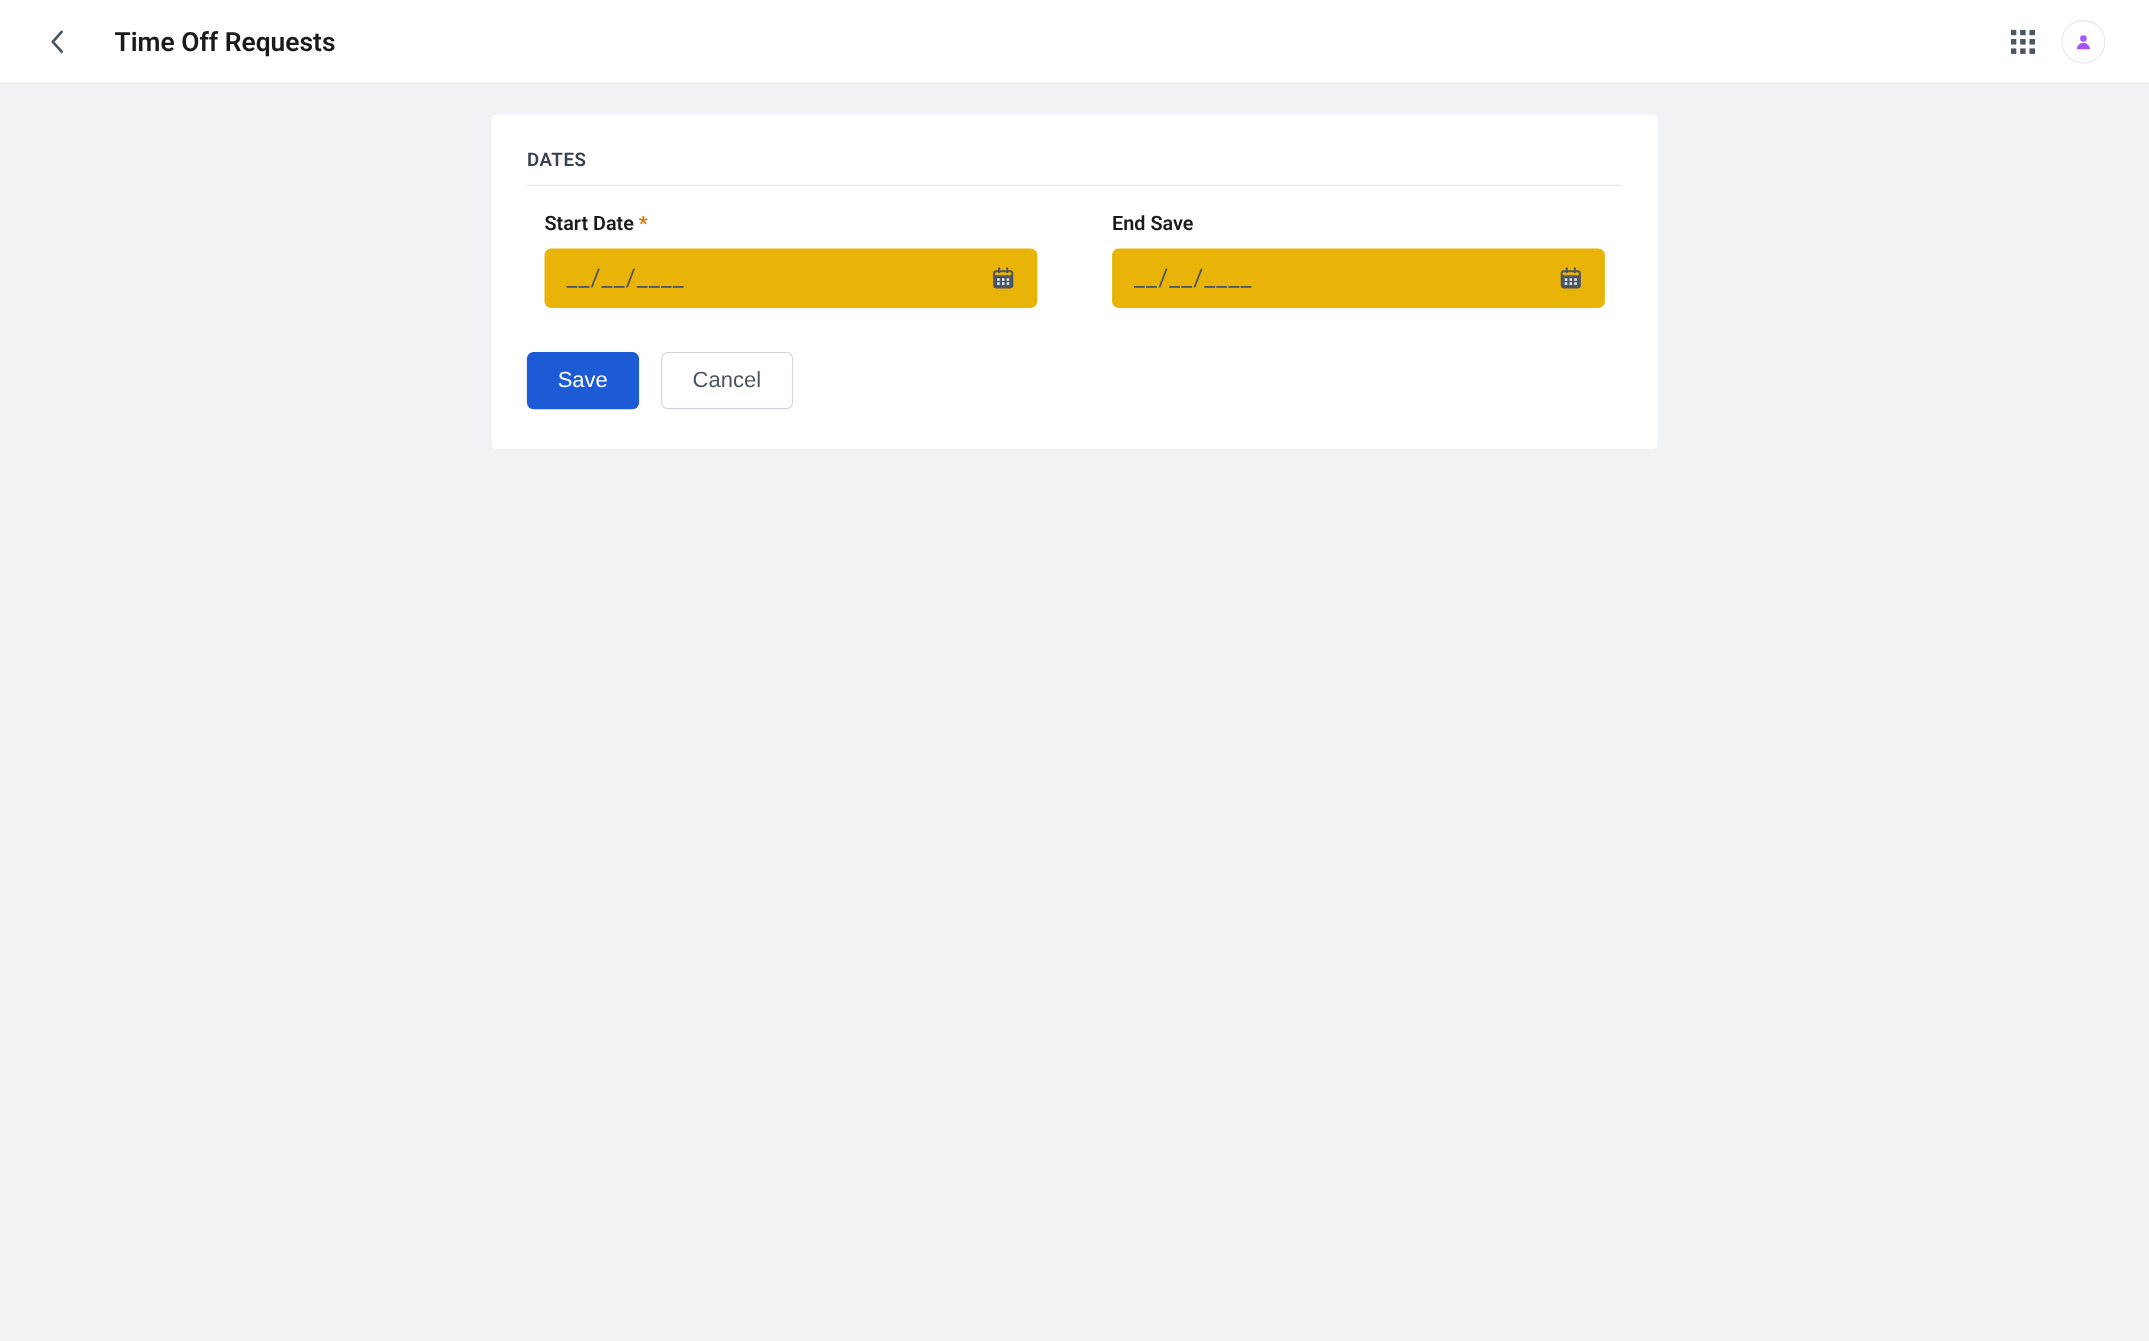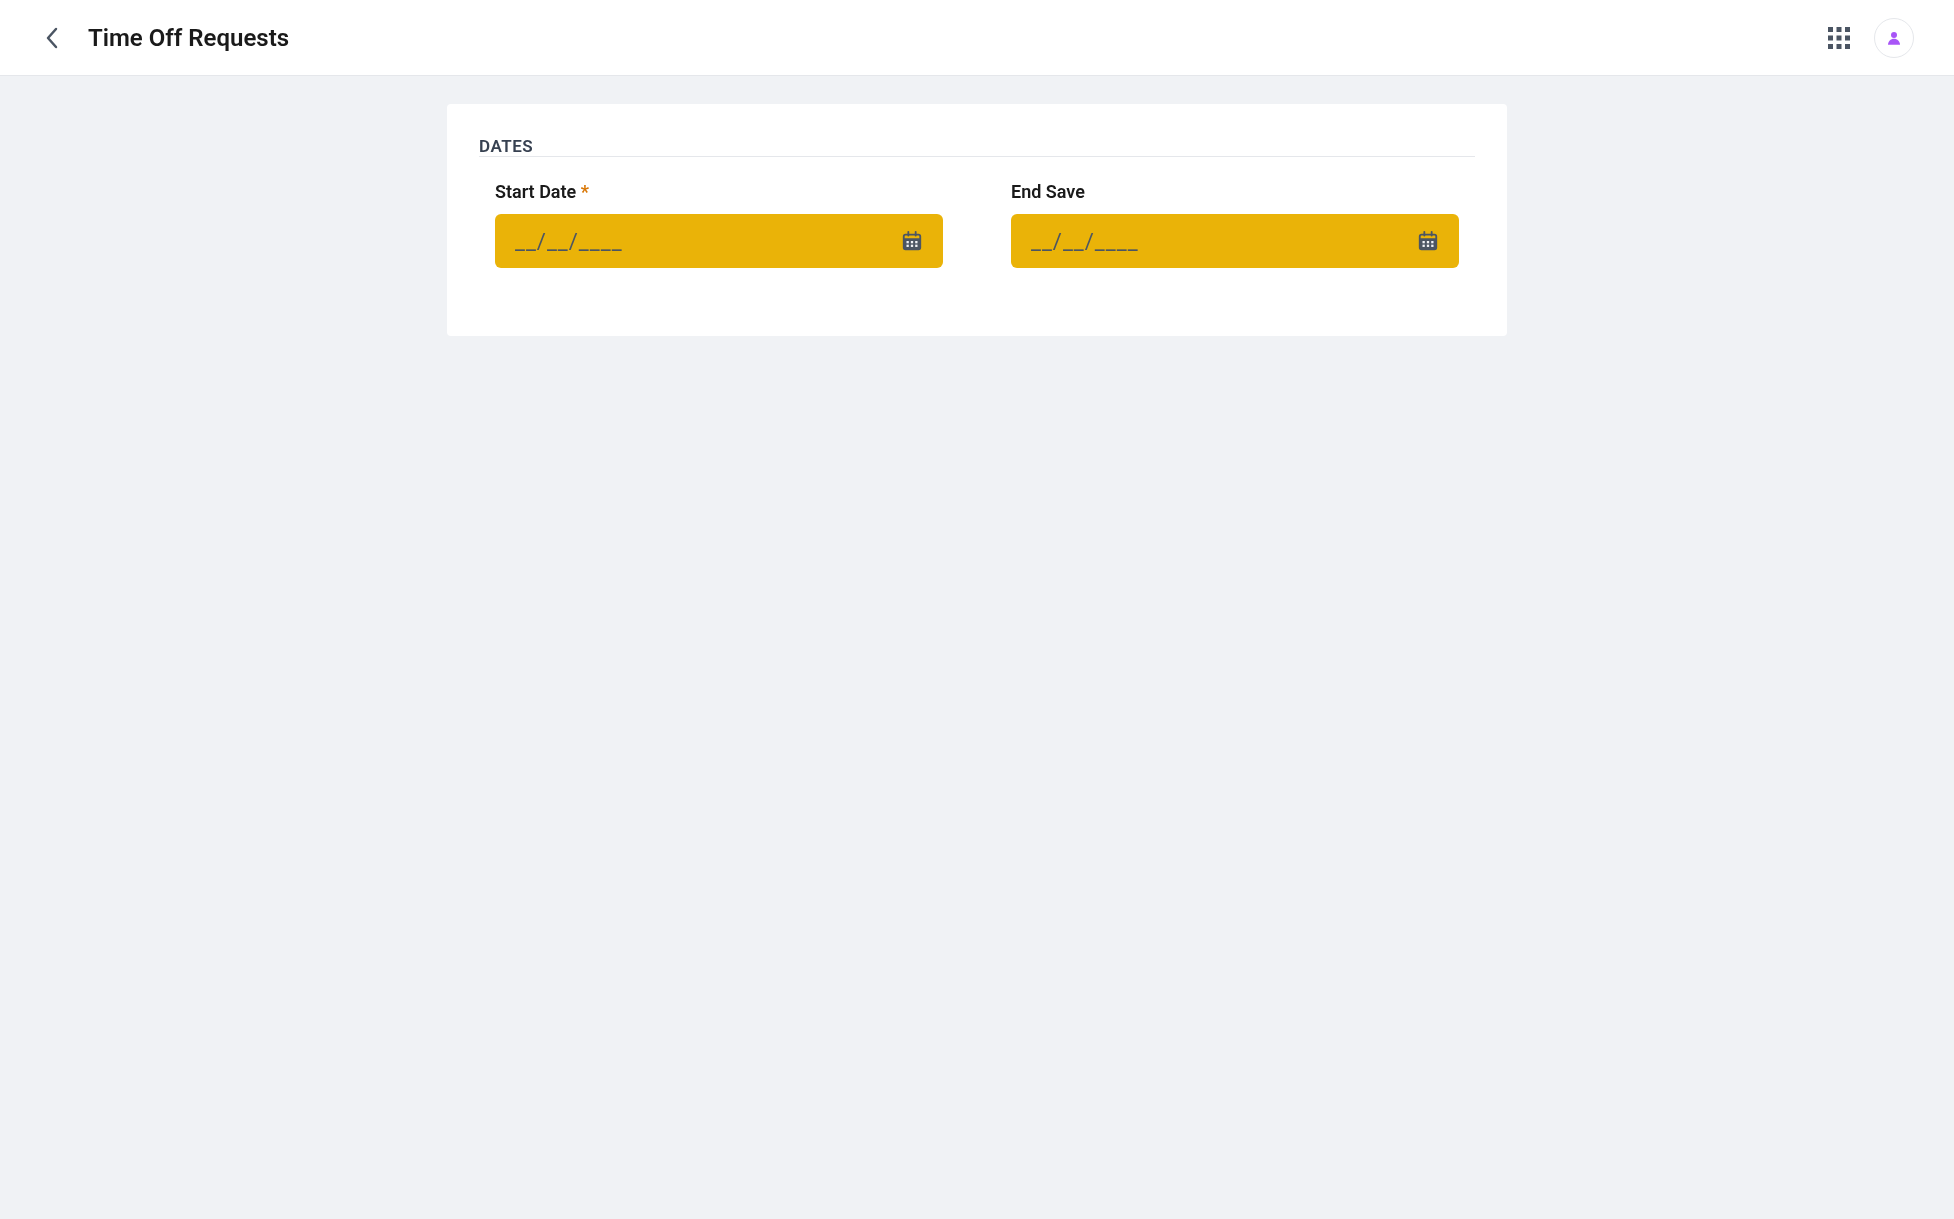--- a/index.html
+++ b/index.html
@@ -17,21 +17,21 @@
     height: 76px;
     display: flex;
     align-items: center;
     justify-content: space-between;
     padding: 0 40px;
     border-bottom: 1px solid #e5e7eb;
   }
   .header-left {
     display: flex;
     align-items: center;
-    gap: 24px;
+    gap: 40px;
   }
   .back-button {
     display: flex;
     align-items: center;
     justify-content: center;
     width: 24px;
     height: 24px;
     cursor: pointer;
     color: #4b5563;
   }
@@ -72,20 +72,21 @@
   .card {
     background: #ffffff;
     border-radius: 4px;
     padding: 32px 32px 36px 32px;
   }
   .section-title {
     font-size: 17px;
     font-weight: 600;
     color: #374151;
     letter-spacing: 0.5px;
+    padding-bottom: 12px;
     border-bottom: 1px solid #e5e7eb;
     margin-bottom: 24px;
   }
   .row {
     display: flex;
     gap: 68px;
     margin-bottom: 32px;
     padding: 0 16px;
   }
   .field {
@@ -254,15 +255,19 @@
             </svg>
           </span>
         </div>
       </div>
     </div>
 
 
 
 
 
+    <div class="button-row">
+      <button class="btn btn-primary">Save</button>
+      <button class="btn btn-secondary">Cancel</button>
+    </div>
 
   </div>
 </div>
 
 </body></html>

